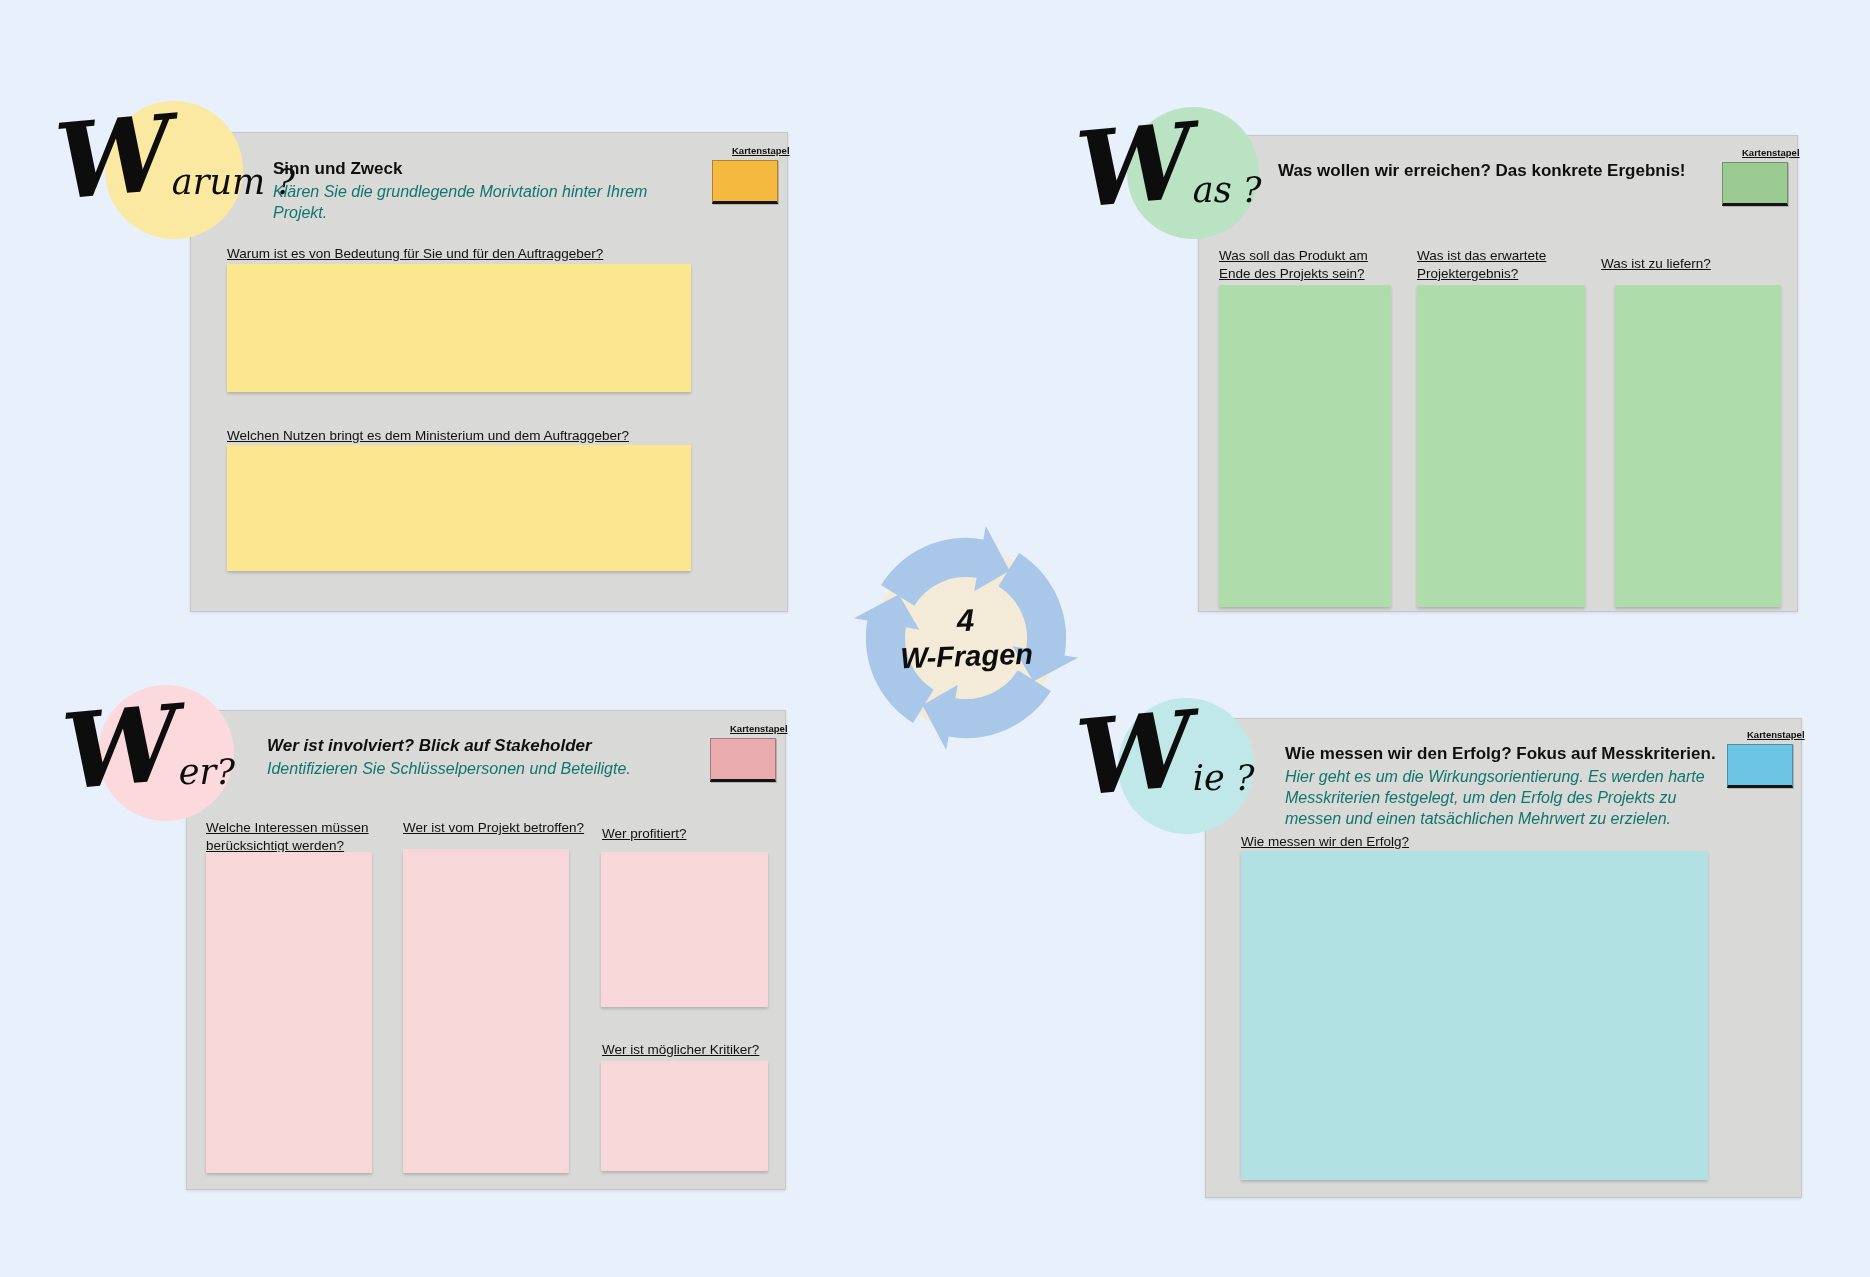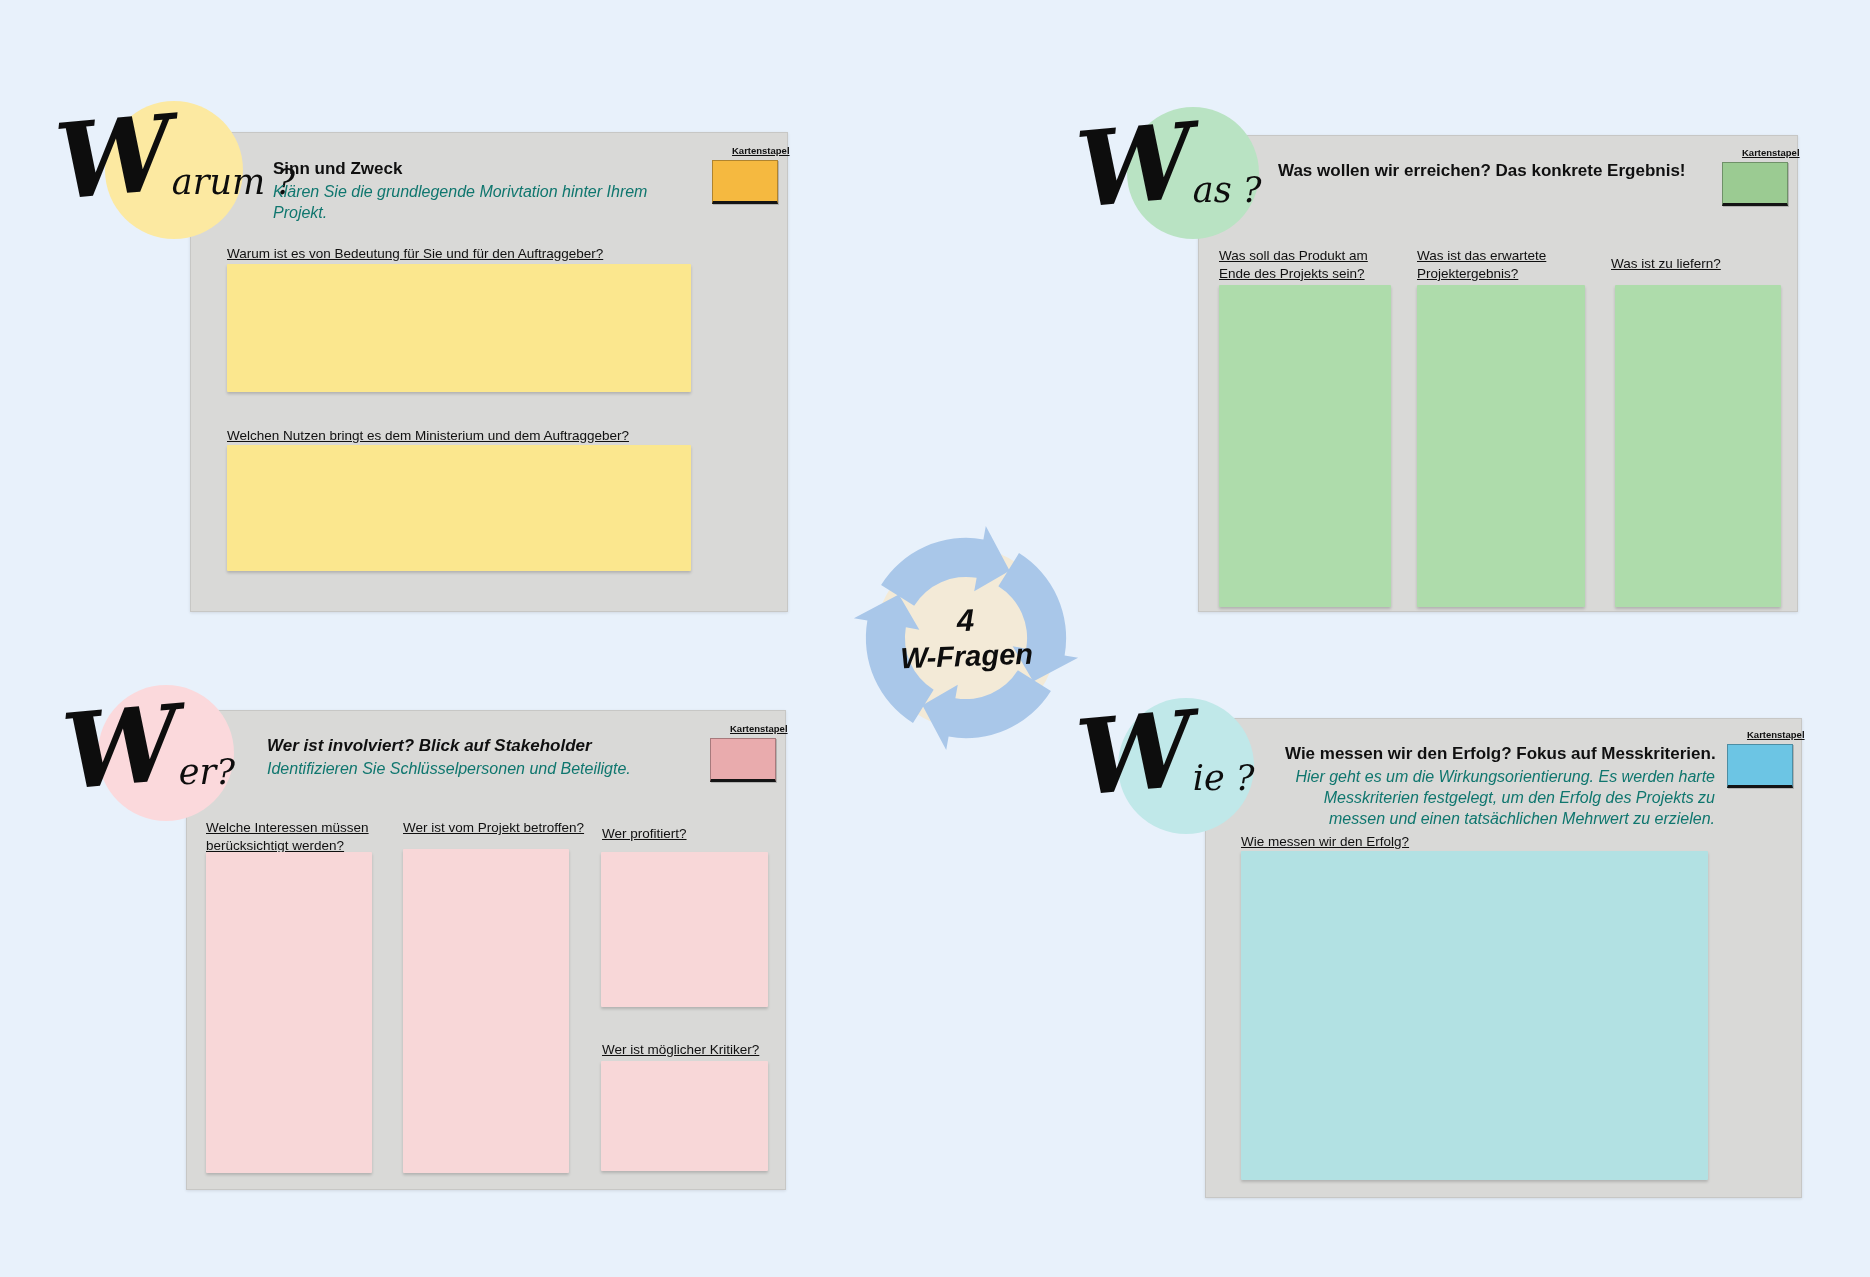--- a/index.html
+++ b/index.html
@@ -43,21 +43,21 @@
   
   .qheading{position:absolute;font-size:17px;font-weight:700;color:#101010;white-space:nowrap;}
   .qsub{position:absolute;font-size:16px;font-style:italic;color:#0f766e;line-height:1.32;}
   #panel-warum .qheading{left:82px;top:26px;}
   #panel-warum .qsub{left:82px;top:48px;width:430px;}
   #panel-was .qheading{left:79px;top:25px;}
   #panel-was .qsub{left:79px;top:47px;width:440px;}
   #panel-wer .qheading{left:80px;top:25px;font-style:italic;}
   #panel-wer .qsub{left:80px;top:47px;width:420px;}
   #panel-wie .qheading{left:79px;top:25px;}
-  #panel-wie .qsub{left:79px;top:47px;width:430px;text-align:right;}
+  #panel-wie .qsub{left:79px;top:47px;width:430px;}
   
   .stack{position:absolute;display:flex;flex-direction:column;align-items:center;gap:4px;}
   .stack-label{font-size:9.5px;font-weight:600;text-decoration:underline;color:#101010;padding-left:31px;}
   .stack-card{width:66px;height:44px;border:1px solid rgba(0,0,0,0.28);
     border-bottom:3px solid #141414;box-sizing:border-box;box-shadow:1px 1px 0 rgba(0,0,0,0.18);}
   #panel-warum .stack{left:510px;top:12px;}
   #panel-was   .stack{left:512px;top:11px;}
   #panel-wer   .stack{left:512px;top:12px;}
   #panel-wie   .stack{left:510px;top:10px;}
   #card-warum{background:#f5b940;}
@@ -73,21 +73,21 @@
   .note-wer  {background:#f8d7d8;}
   .note-wie  {background:#b2e1e3;}
   
   #wlabel-warum-0{left:36px;top:112px;width:470px;}
   #wnote-warum-0{left:36px;top:131px;width:464px;height:128px;}
   #wlabel-warum-1{left:36px;top:294px;width:480px;}
   #wnote-warum-1{left:36px;top:312px;width:464px;height:126px;}
   
   #wlabel-was-0{left:20px;top:111px;width:178px;}
   #wlabel-was-1{left:218px;top:111px;width:180px;}
-  #wlabel-was-2{left:412px;top:119px;width:170px;text-decoration:underline;}
+  #wlabel-was-2{left:402px;top:119px;width:170px;text-decoration:underline;}
   #wnote-was-0{left:20px;top:149px;width:172px;height:322px;}
   #wnote-was-1{left:218px;top:149px;width:168px;height:322px;}
   #wnote-was-2{left:416px;top:149px;width:166px;height:322px;}
   
   #wlabel-wer-0{left:19px;top:108px;width:190px;}
   #wlabel-wer-1{left:216px;top:108px;width:210px;}
   #wlabel-wer-2{left:415px;top:114px;width:160px;}
   #wlabel-wer-3{left:415px;top:330px;width:190px;}
   #wnote-wer-0{left:19px;top:141px;width:166px;height:321px;}
   #wnote-wer-1{left:216px;top:138px;width:166px;height:324px;}

